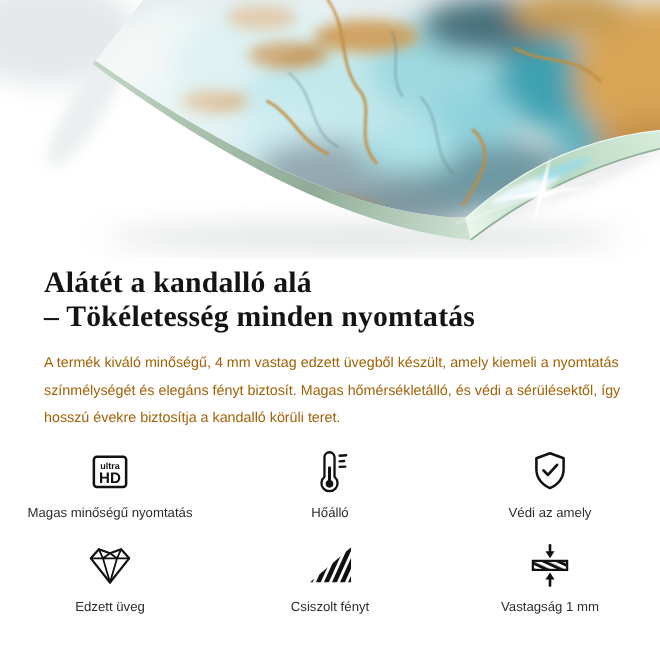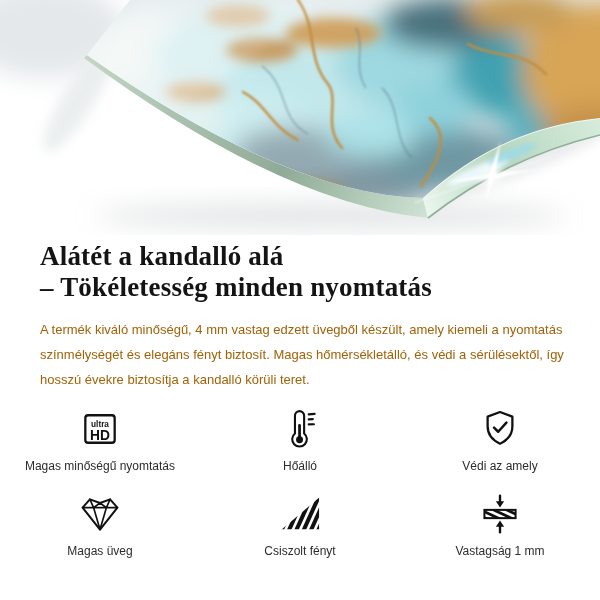--- a/index.html
+++ b/index.html
@@ -172,21 +172,21 @@
       <div class="flabel">Védi az amely</div>
     </div>
 
     <div class="feature">
       <div class="ficon">
         <svg viewBox="0 0 48 48">
           <path class="ic" style="stroke-width:2.2" d="M13 8 L24 12 L35 8 L43 17 L24 41 L5 17 Z"></path>
           <path class="ic" style="stroke-width:1.8" d="M5 17 H43 M13 8 L17 17 M35 8 L31 17 M24 12 L17 17 L24 41 L31 17 Z"></path>
         </svg>
       </div>
-      <div class="flabel">Magas üveg</div>
+      <div class="flabel">Edzett üveg</div>
     </div>
 
     <div class="feature">
       <div class="ficon">
         <svg viewBox="0 0 48 48">
           <defs>
               <clipPath id="triclip">
                 <path d="M4 41 L45 41 L45 6 Z"></path>
               </clipPath>
             </defs>

